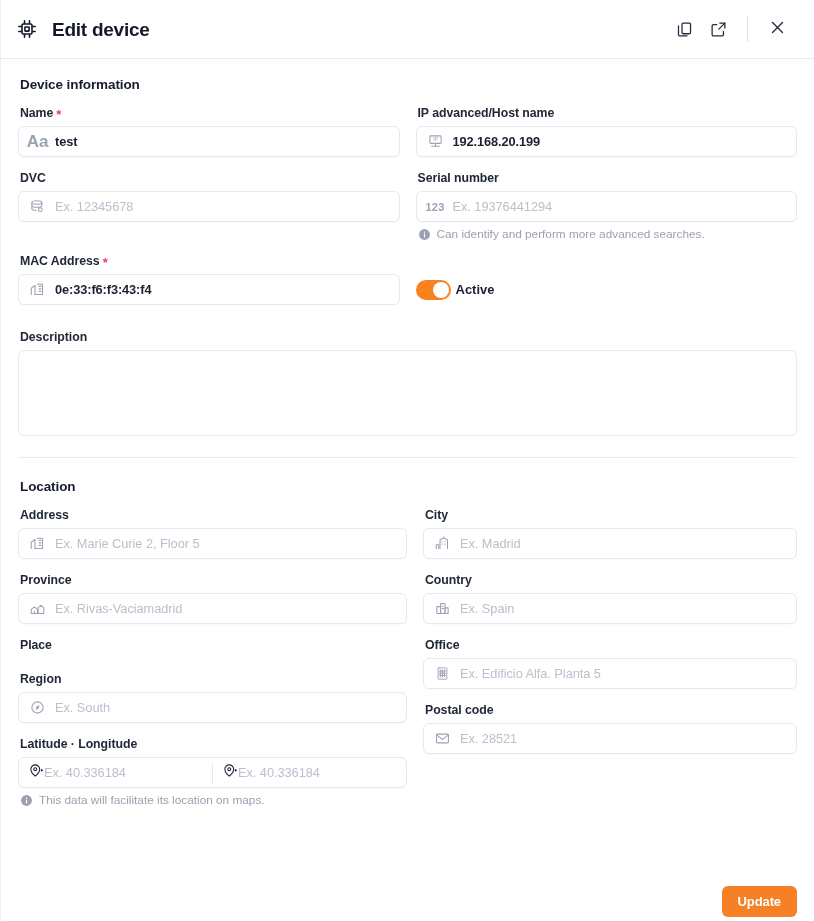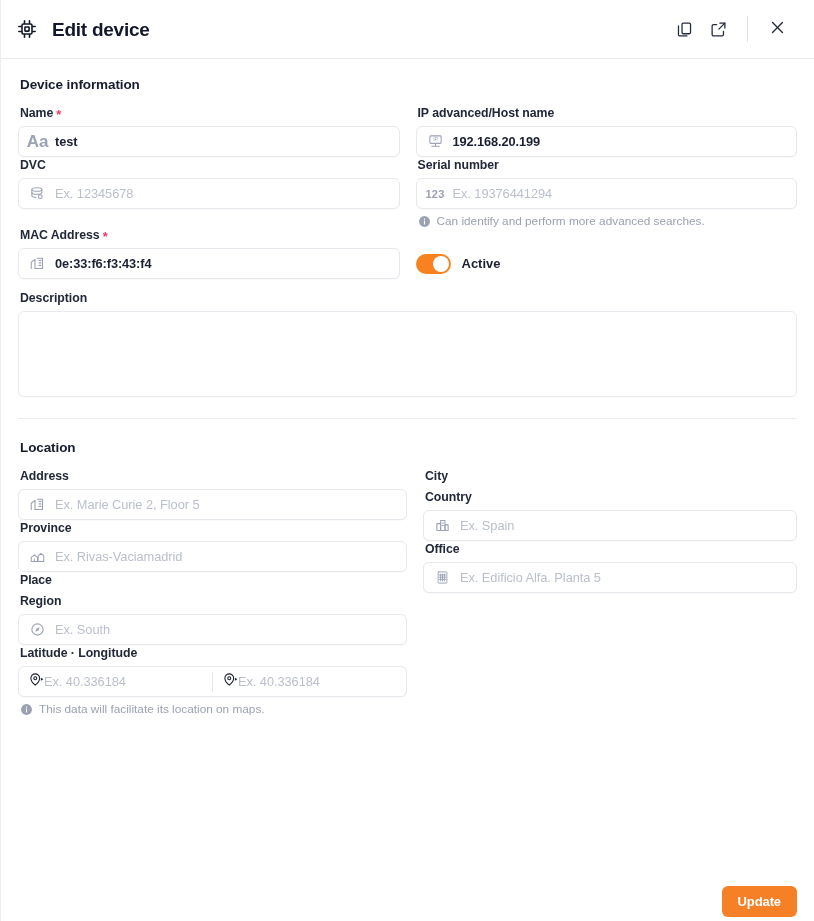--- a/index.html
+++ b/index.html
@@ -50,21 +50,21 @@
     position:relative;
   }
   .section-title {
     font-size: 13.5px; font-weight: 700; color:#171d2e;
     margin: 0 0 14px 2px; letter-spacing:-0.1px;
   }
   .grid {
     display:grid; grid-template-columns: 1fr 1fr; column-gap: 16px; row-gap: 0px;
   }
   .col { display:flex; flex-direction:column; }
-  .field { margin-bottom: 1px; }
+  .field { margin-bottom: 14px; }
   .flabel {
     font-size: 12.3px; font-weight:700; color:#212838; margin: 0 0 6px 2px;
     display:flex; align-items:center; gap:3px; letter-spacing:-0.05px;
   }
   .req { color:#f0386b; font-size:13px; line-height:1; position:relative; top:1px; }
   .input {
     height: 31px; border:1px solid #e6e8ed; border-radius:6px; background:#fff;
     display:flex; align-items:center; padding: 0 10px; gap:9px;
     box-shadow: 0 1px 1px rgba(16,24,40,0.025);
   }
@@ -74,21 +74,21 @@
   .val { font-size:12.8px; color:#1b2132; font-weight:600; letter-spacing:-0.1px; }
   .ph  { font-size:12.8px; color:#b9bfcc; font-weight:400; letter-spacing:-0.05px; }
   .aa  { font-size:17px; color:#a9b0bf; font-weight:600; letter-spacing:-0.2px; }
   .num123 { font-size:11px; color:#8f97a8; font-weight:700; letter-spacing:0.2px; }
   .hint {
     display:flex; align-items:center; gap:6px; margin: 5px 0 0 2px;
     font-size:11.8px; color:#9aa1b1;
   }
   .hint .i { width:13px; height:13px; flex:0 0 13px; color:#9aa1b1; }
 
-  .toggle-row { display:flex; align-items:center; gap:11px; height:31px; margin-top:19px; }
+  .toggle-row { display:flex; align-items:center; gap:5px; height:31px; margin-top:19px; }
   .toggle {
     width:35px; height:20px; border-radius:11px; background:#f7821f; position:relative;
     cursor:pointer; flex:0 0 35px;
   }
   .toggle .knob {
     position:absolute; top:2px; left:17px; width:16px; height:16px; border-radius:50%;
     background:#fff;
   }
   .toggle-label { font-size:13px; font-weight:700; color:#1b2132; }
 
@@ -362,20 +362,34 @@
             </span>
             <span>This data will facilitate its location on maps.</span>
           </div>
         </div>
       </div>
 
       <div class="col">
 
         <div class="field">
           <div class="flabel">City</div>
+          <div class="input">
+            <span class="ficon">
+              <svg width="15" height="15" viewBox="0 0 24 24" fill="none" stroke="currentColor" stroke-width="1.7" stroke-linecap="round" stroke-linejoin="round">
+                <path d="M2 20v-6h4v6"></path>
+                <path d="M8 20V6l6-3 6 3v14"></path>
+                <line x1="14" y1="3" x2="14" y2="1.5"></line>
+                <line x1="11" y1="9" x2="11" y2="9.1"></line>
+                <line x1="16" y1="9" x2="16" y2="9.1"></line>
+                <line x1="11" y1="13" x2="11" y2="13.1"></line>
+                <line x1="16" y1="13" x2="16" y2="13.1"></line>
+              </svg>
+            </span>
+            <span class="ph">Ex. Madrid</span>
+          </div>
         </div>
 
         <div class="field">
           <div class="flabel">Country</div>
           <div class="input">
             <span class="ficon">
               <svg width="15" height="15" viewBox="0 0 24 24" fill="none" stroke="currentColor" stroke-width="1.7" stroke-linecap="round" stroke-linejoin="round">
                 <rect x="3" y="9" width="6" height="11"></rect>
                 <rect x="9" y="4" width="7" height="16"></rect>
                 <rect x="16" y="11" width="5" height="9"></rect>
@@ -398,20 +412,32 @@
                 <line x1="15" y1="6.5" x2="15" y2="17.5"></line>
                 <line x1="7" y1="8" x2="17" y2="8"></line>
                 <line x1="7" y1="11.5" x2="17" y2="11.5"></line>
                 <line x1="7" y1="15" x2="17" y2="15"></line>
               </svg>
             </span>
             <span class="ph">Ex. Edificio Alfa. Planta 5</span>
           </div>
         </div>
 
+        <div class="field">
+          <div class="flabel">Postal code</div>
+          <div class="input">
+            <span class="ficon">
+              <svg width="15" height="15" viewBox="0 0 24 24" fill="none" stroke="currentColor" stroke-width="1.7" stroke-linecap="round" stroke-linejoin="round">
+                <rect x="2.5" y="5" width="19" height="14" rx="1.5"></rect>
+                <path d="M3 6.5l9 7 9-7"></path>
+              </svg>
+            </span>
+            <span class="ph">Ex. 28521</span>
+          </div>
+        </div>
       </div>
     </div>
   </div>
 
   <div class="footer">
     <button class="update-btn">Update</button>
   </div>
 </div>
 
 </body></html>

